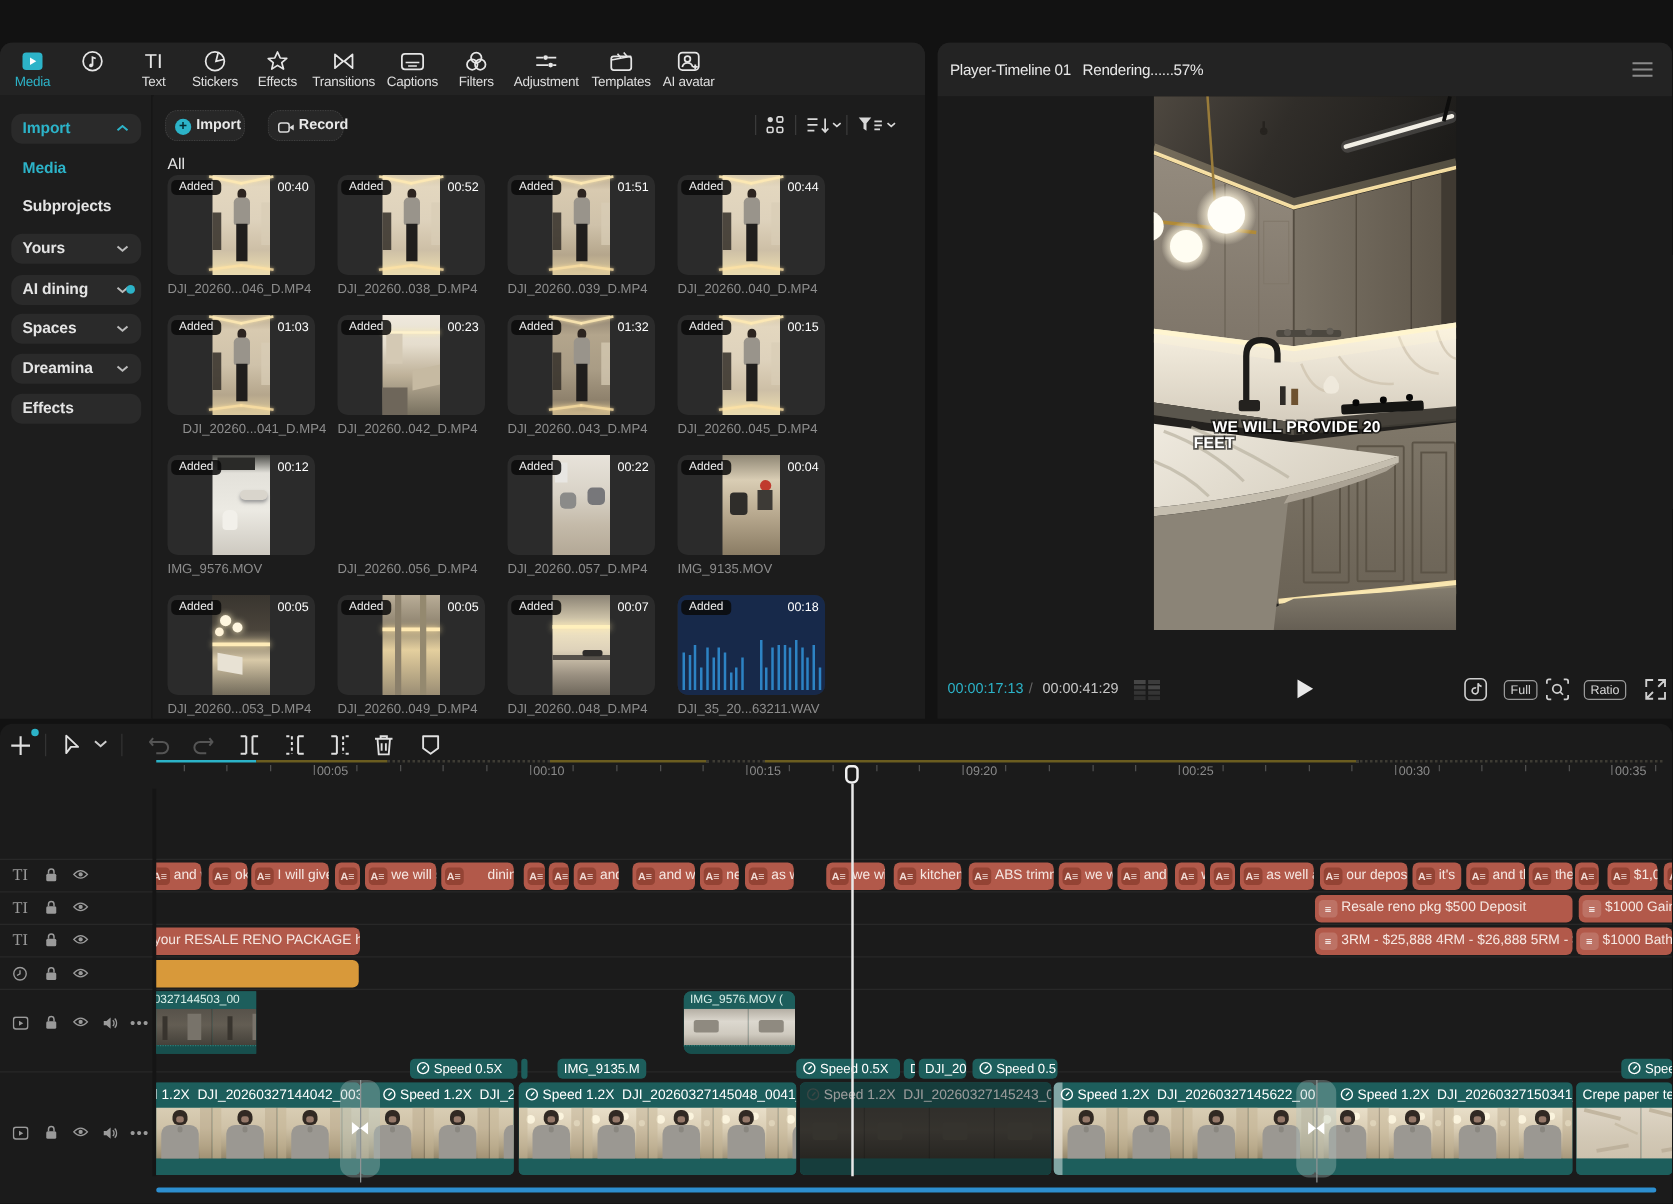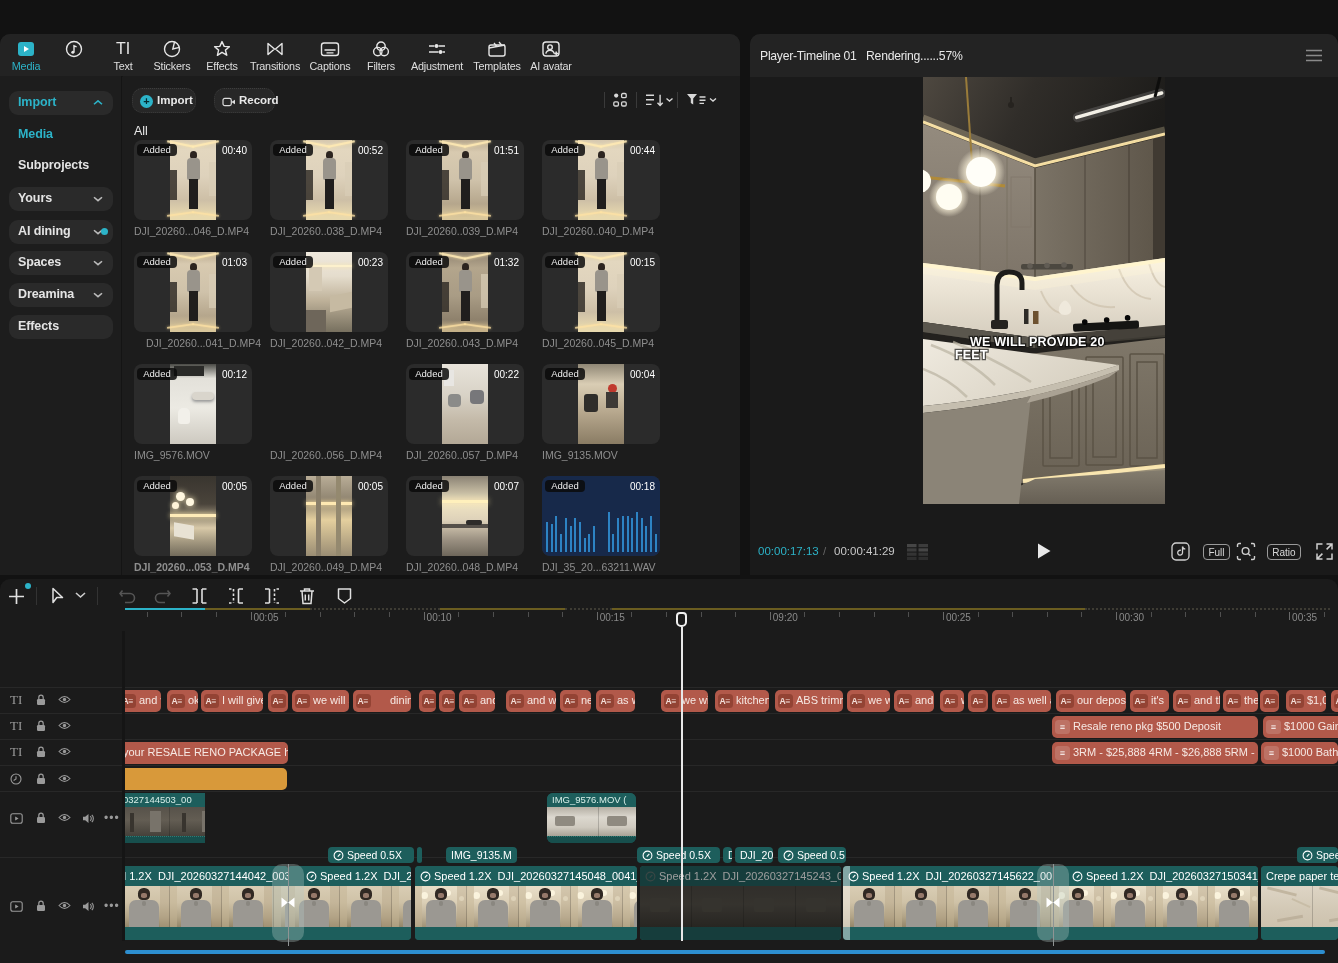--- a/index.html
+++ b/index.html
@@ -362,21 +362,21 @@
               <div class="abs" style="left:6px;top:16px;width:9px;height:9px;border-radius:50%;background:#fff7e0;box-shadow:0 0 6px #fff0c4;"></div>
               <div class="abs" style="left:16px;top:22px;width:8px;height:8px;border-radius:50%;background:#fff7e0;box-shadow:0 0 6px #fff0c4;"></div>
               <div class="abs" style="left:2px;top:26px;width:7px;height:7px;border-radius:50%;background:#fff3d8;box-shadow:0 0 5px #ffeec0;"></div>
               <div class="abs" style="left:0px;top:38px;width:46px;height:2.5px;background:#ffecb8;box-shadow:0 0 5px #ffe8ac;"></div>
               <div class="abs" style="left:4px;top:48px;width:20px;height:14px;background:#e8e2d4;transform:skewY(10deg);"></div>
             </div>
           </div>
 <div class="abs" style="left:3px;top:4px;width:40px;height:12px;background:rgba(10,10,10,0.85);border-radius:4px;color:#efefef;font-size:9.5px;text-align:center;line-height:12px;">Added</div>
 <div class="abs" style="right:5px;top:5px;color:#fff;font-size:10px;">00:05</div>
 </div>
-<div class="abs" style="left:11px;top:485px;width:126px;height:12px;color:#8e8e8e;font-size:10.5px;white-space:nowrap;overflow:hidden;font-weight:bold;">DJI_20260...053_D.MP4</div>
+<div class="abs" style="left:11px;top:485px;width:126px;height:12px;color:#8e8e8e;font-size:10.5px;white-space:nowrap;overflow:hidden;">DJI_20260...053_D.MP4</div>
 <div class="abs" style="left:147px;top:400px;width:118px;height:80px;background:#2b2b2b;border-radius:8px;overflow:hidden;">
 <div class="abs" style="left:36px;top:0;width:46px;height:80px;">
             <div class="abs" style="left:0;top:0;width:46px;height:80px;background:linear-gradient(180deg,#b9ad97 0%,#8f8470 30%,#e4cf9e 55%,#9a8d74 100%);">
               <div class="abs" style="left:0px;top:26px;width:46px;height:2.5px;background:#ffe9b2;box-shadow:0 0 5px #ffe3a0;"></div>
               <div class="abs" style="left:10px;top:0px;width:5px;height:80px;background:#8a7f6a;"></div>
               <div class="abs" style="left:30px;top:0px;width:5px;height:80px;background:#94896f;"></div>
             </div>
           </div>
 <div class="abs" style="left:3px;top:4px;width:40px;height:12px;background:rgba(10,10,10,0.85);border-radius:4px;color:#efefef;font-size:9.5px;text-align:center;line-height:12px;">Added</div>
 <div class="abs" style="right:5px;top:5px;color:#fff;font-size:10px;">00:05</div>

